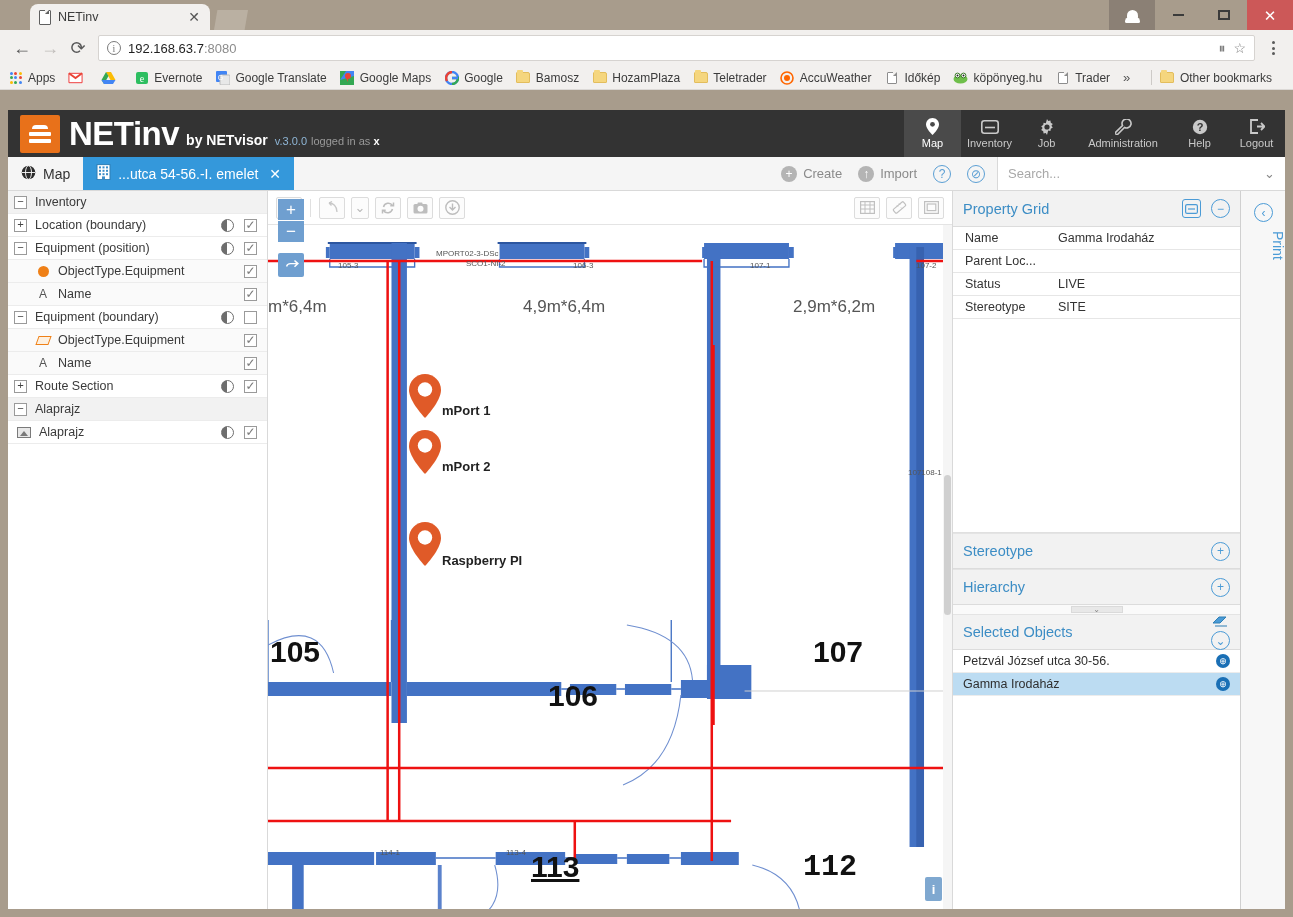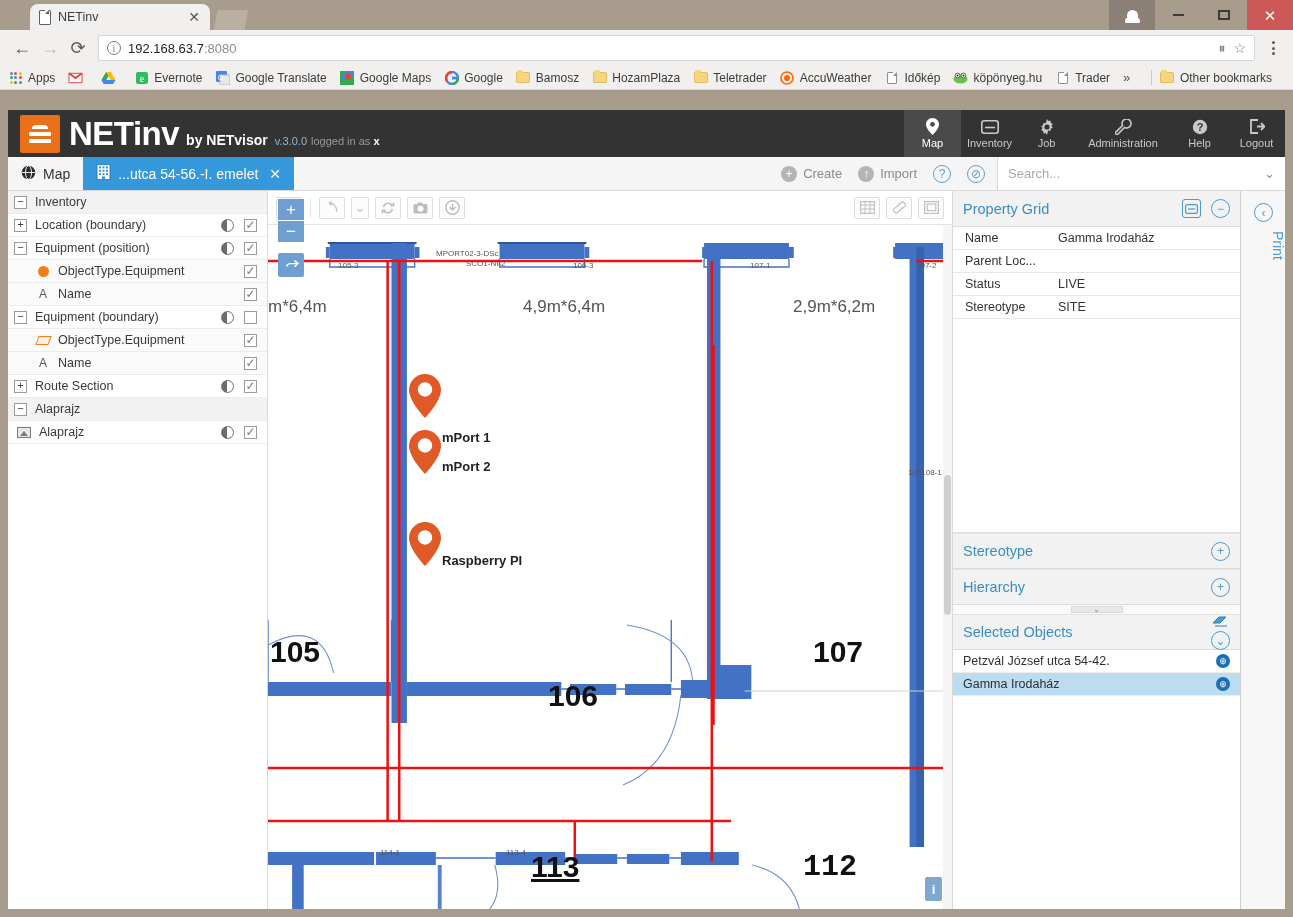--- a/index.html
+++ b/index.html
@@ -732,21 +732,21 @@
           <span class="roomno" style="left:545px;top:410px;">107</span>
           <span class="roomno" style="left:263px;top:625px;text-decoration:underline;">113</span>
           <span class="roomno" style="left:535px;top:625px;font-family:Liberation Mono, monospace;">112</span>
 
           <div class="pin" style="left:140px;top:148px;">
             <svg width="34" height="46" viewBox="0 0 34 46">
                 <path d="M17 1C8.2 1 1 8.2 1 17c0 11.5 16 28 16 28s16-16.5 16-28C33 8.2 25.8 1 17 1z" fill="#e05a28"></path>
                 <circle cx="17" cy="16.5" r="7.2" fill="#fff"></circle>
               </svg>
           </div>
-          <span class="pinlabel" style="left:174px;top:178px;margin-top:27px;">mPort 1</span>
+          <span class="pinlabel" style="left:174px;top:178px;">mPort 1</span>
 
           <div class="pin" style="left:140px;top:204px;">
             <svg width="34" height="46" viewBox="0 0 34 46">
                 <path d="M17 1C8.2 1 1 8.2 1 17c0 11.5 16 28 16 28s16-16.5 16-28C33 8.2 25.8 1 17 1z" fill="#e05a28"></path>
                 <circle cx="17" cy="16.5" r="7.2" fill="#fff"></circle>
               </svg>
           </div>
           <span class="pinlabel" style="left:174px;top:234px;">mPort 2</span>
 
           <div class="pin" style="left:140px;top:296px;">
@@ -818,21 +818,21 @@
             <span>
               <svg width="18" height="14" viewBox="0 0 18 14">
                   <path d="M4 12h12M2 9l6-6 7 0-6 6z" fill="#4b9bd6" stroke="#2f7fb5" stroke-width="1"></path>
                 </svg>
             </span>
             <span class="oic">⌄</span>
           </span>
         </div>
         <div class="solist">
           <div class="sorow">
-            <span>Petzvál József utca 54-42.</span>
+            <span>Petzvál József utca 30-56.</span>
             <span class="globe">⊕</span>
           </div>
           <div class="sorow sel">
             <span>Gamma Irodaház</span>
             <span class="globe">⊕</span>
           </div>
         </div>
         <div class="sotail"></div>
       </div>
 

